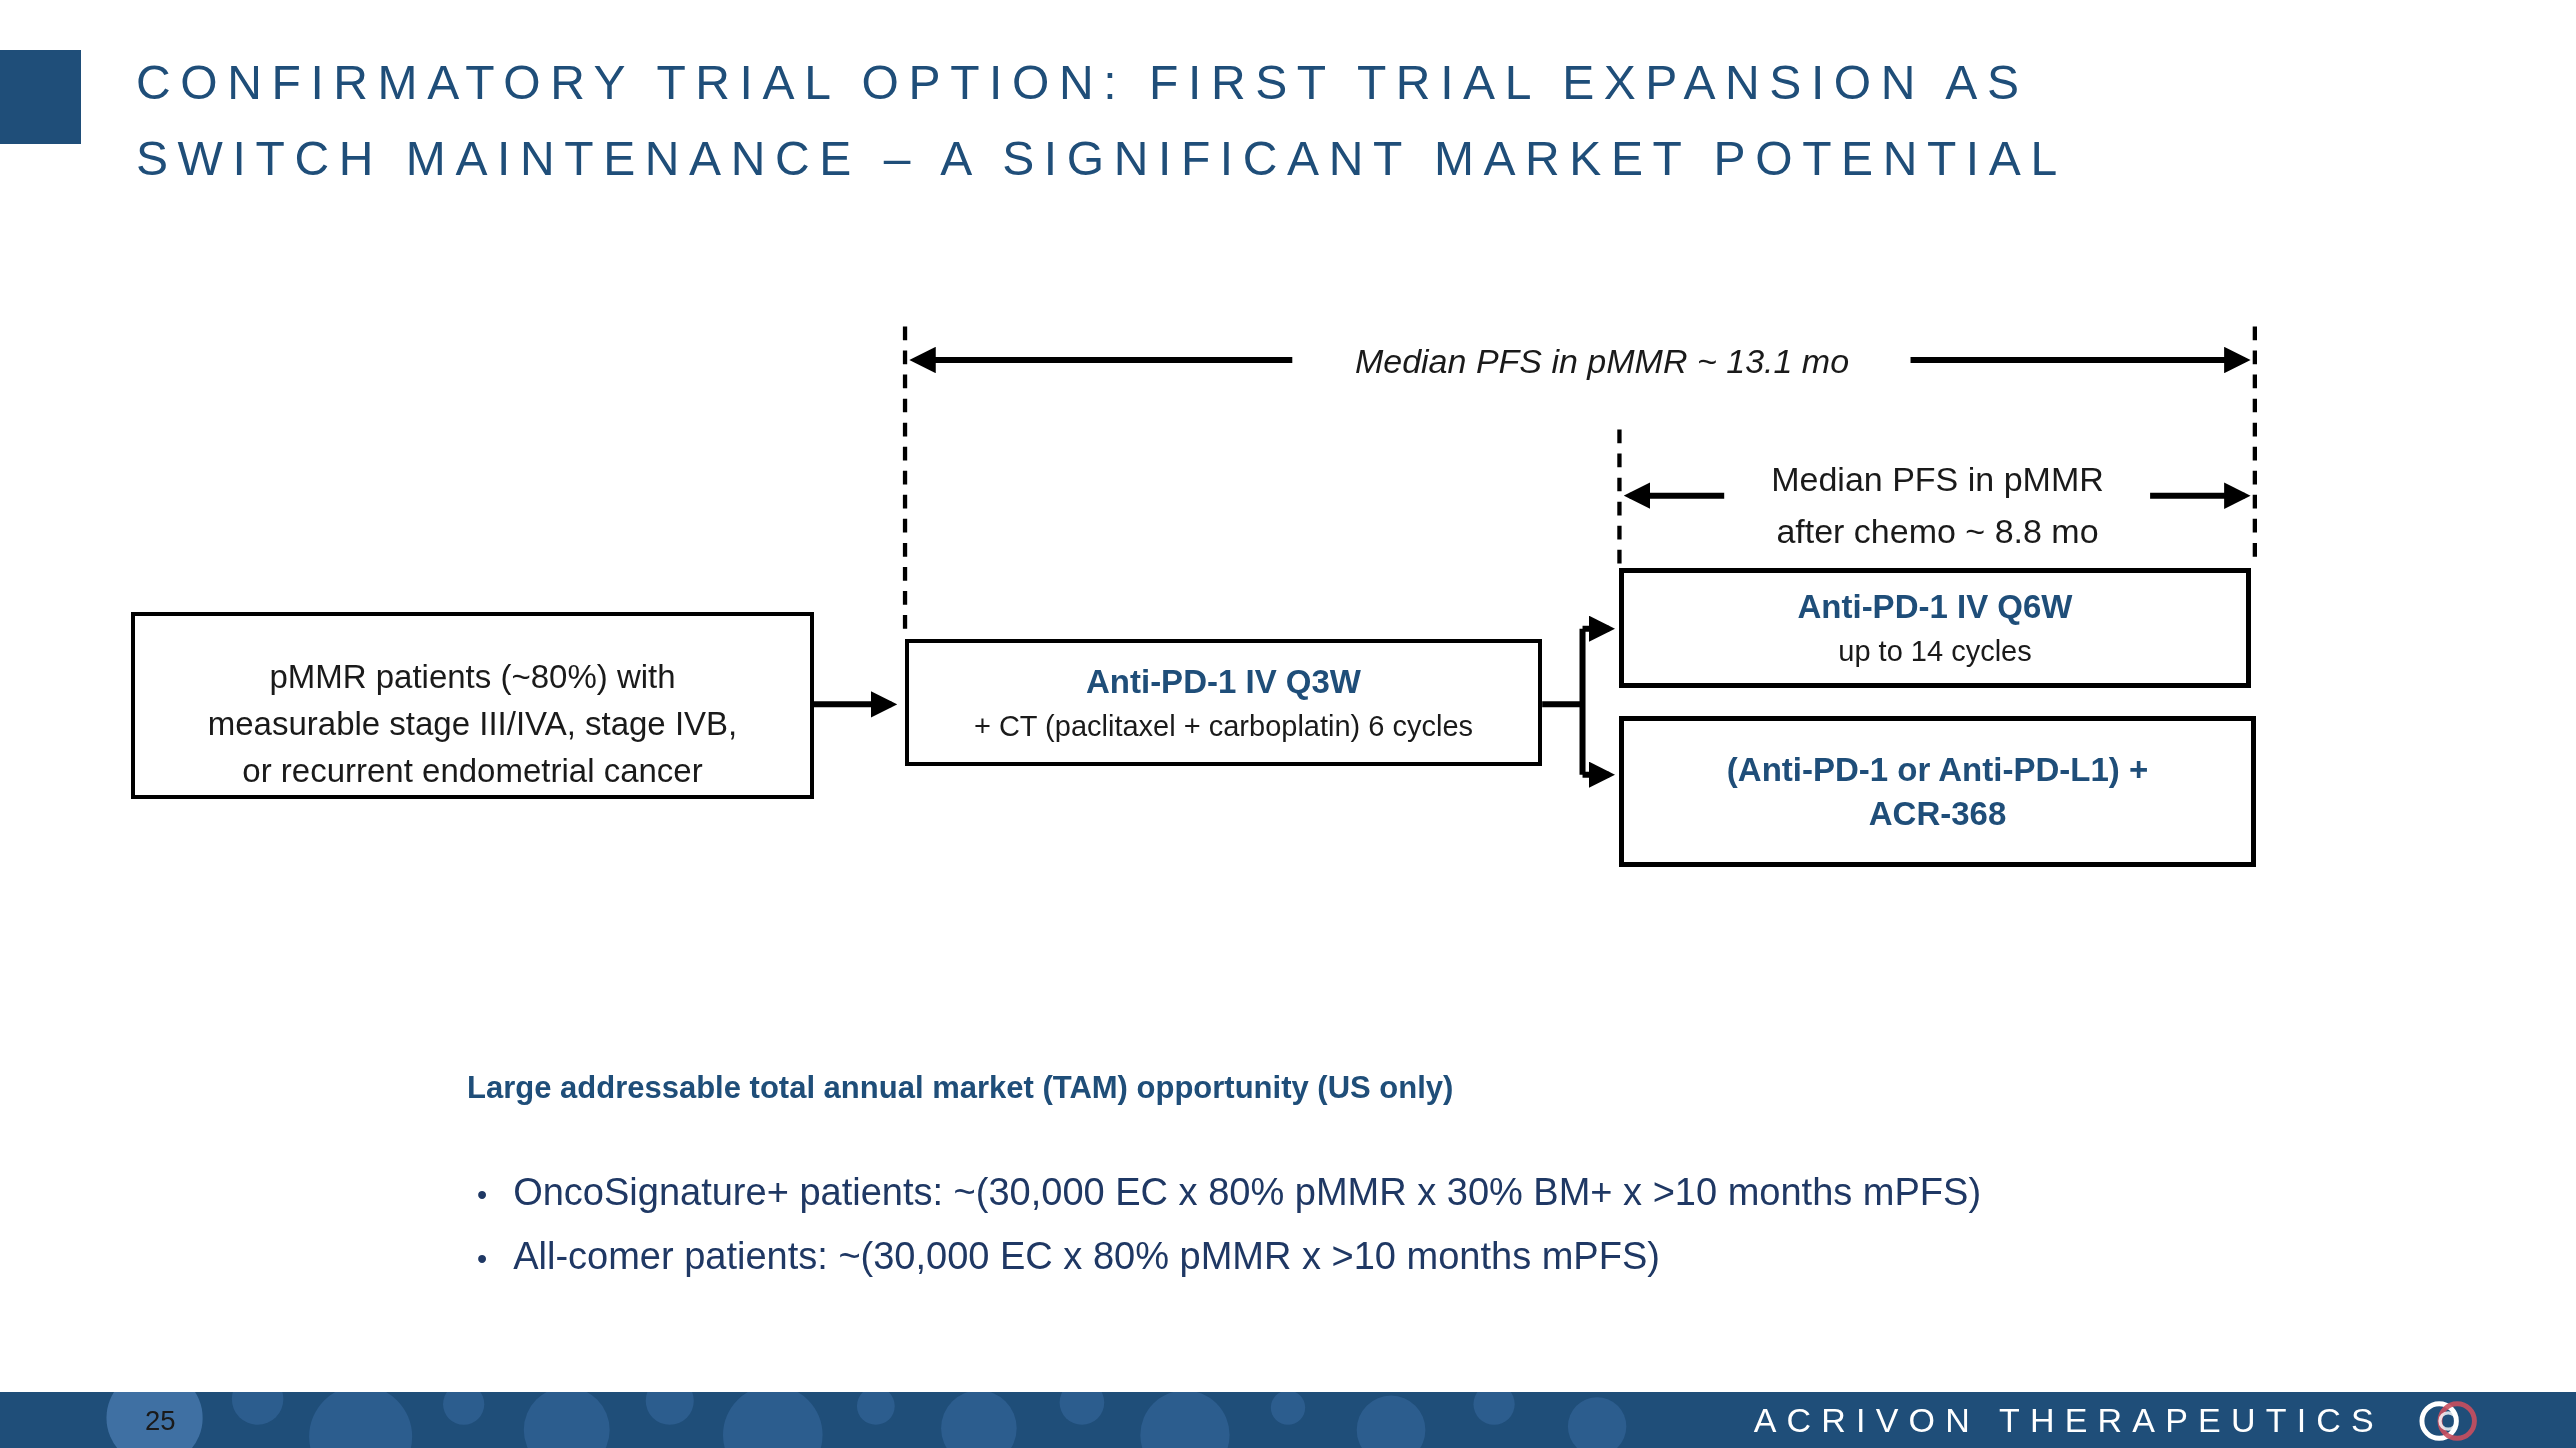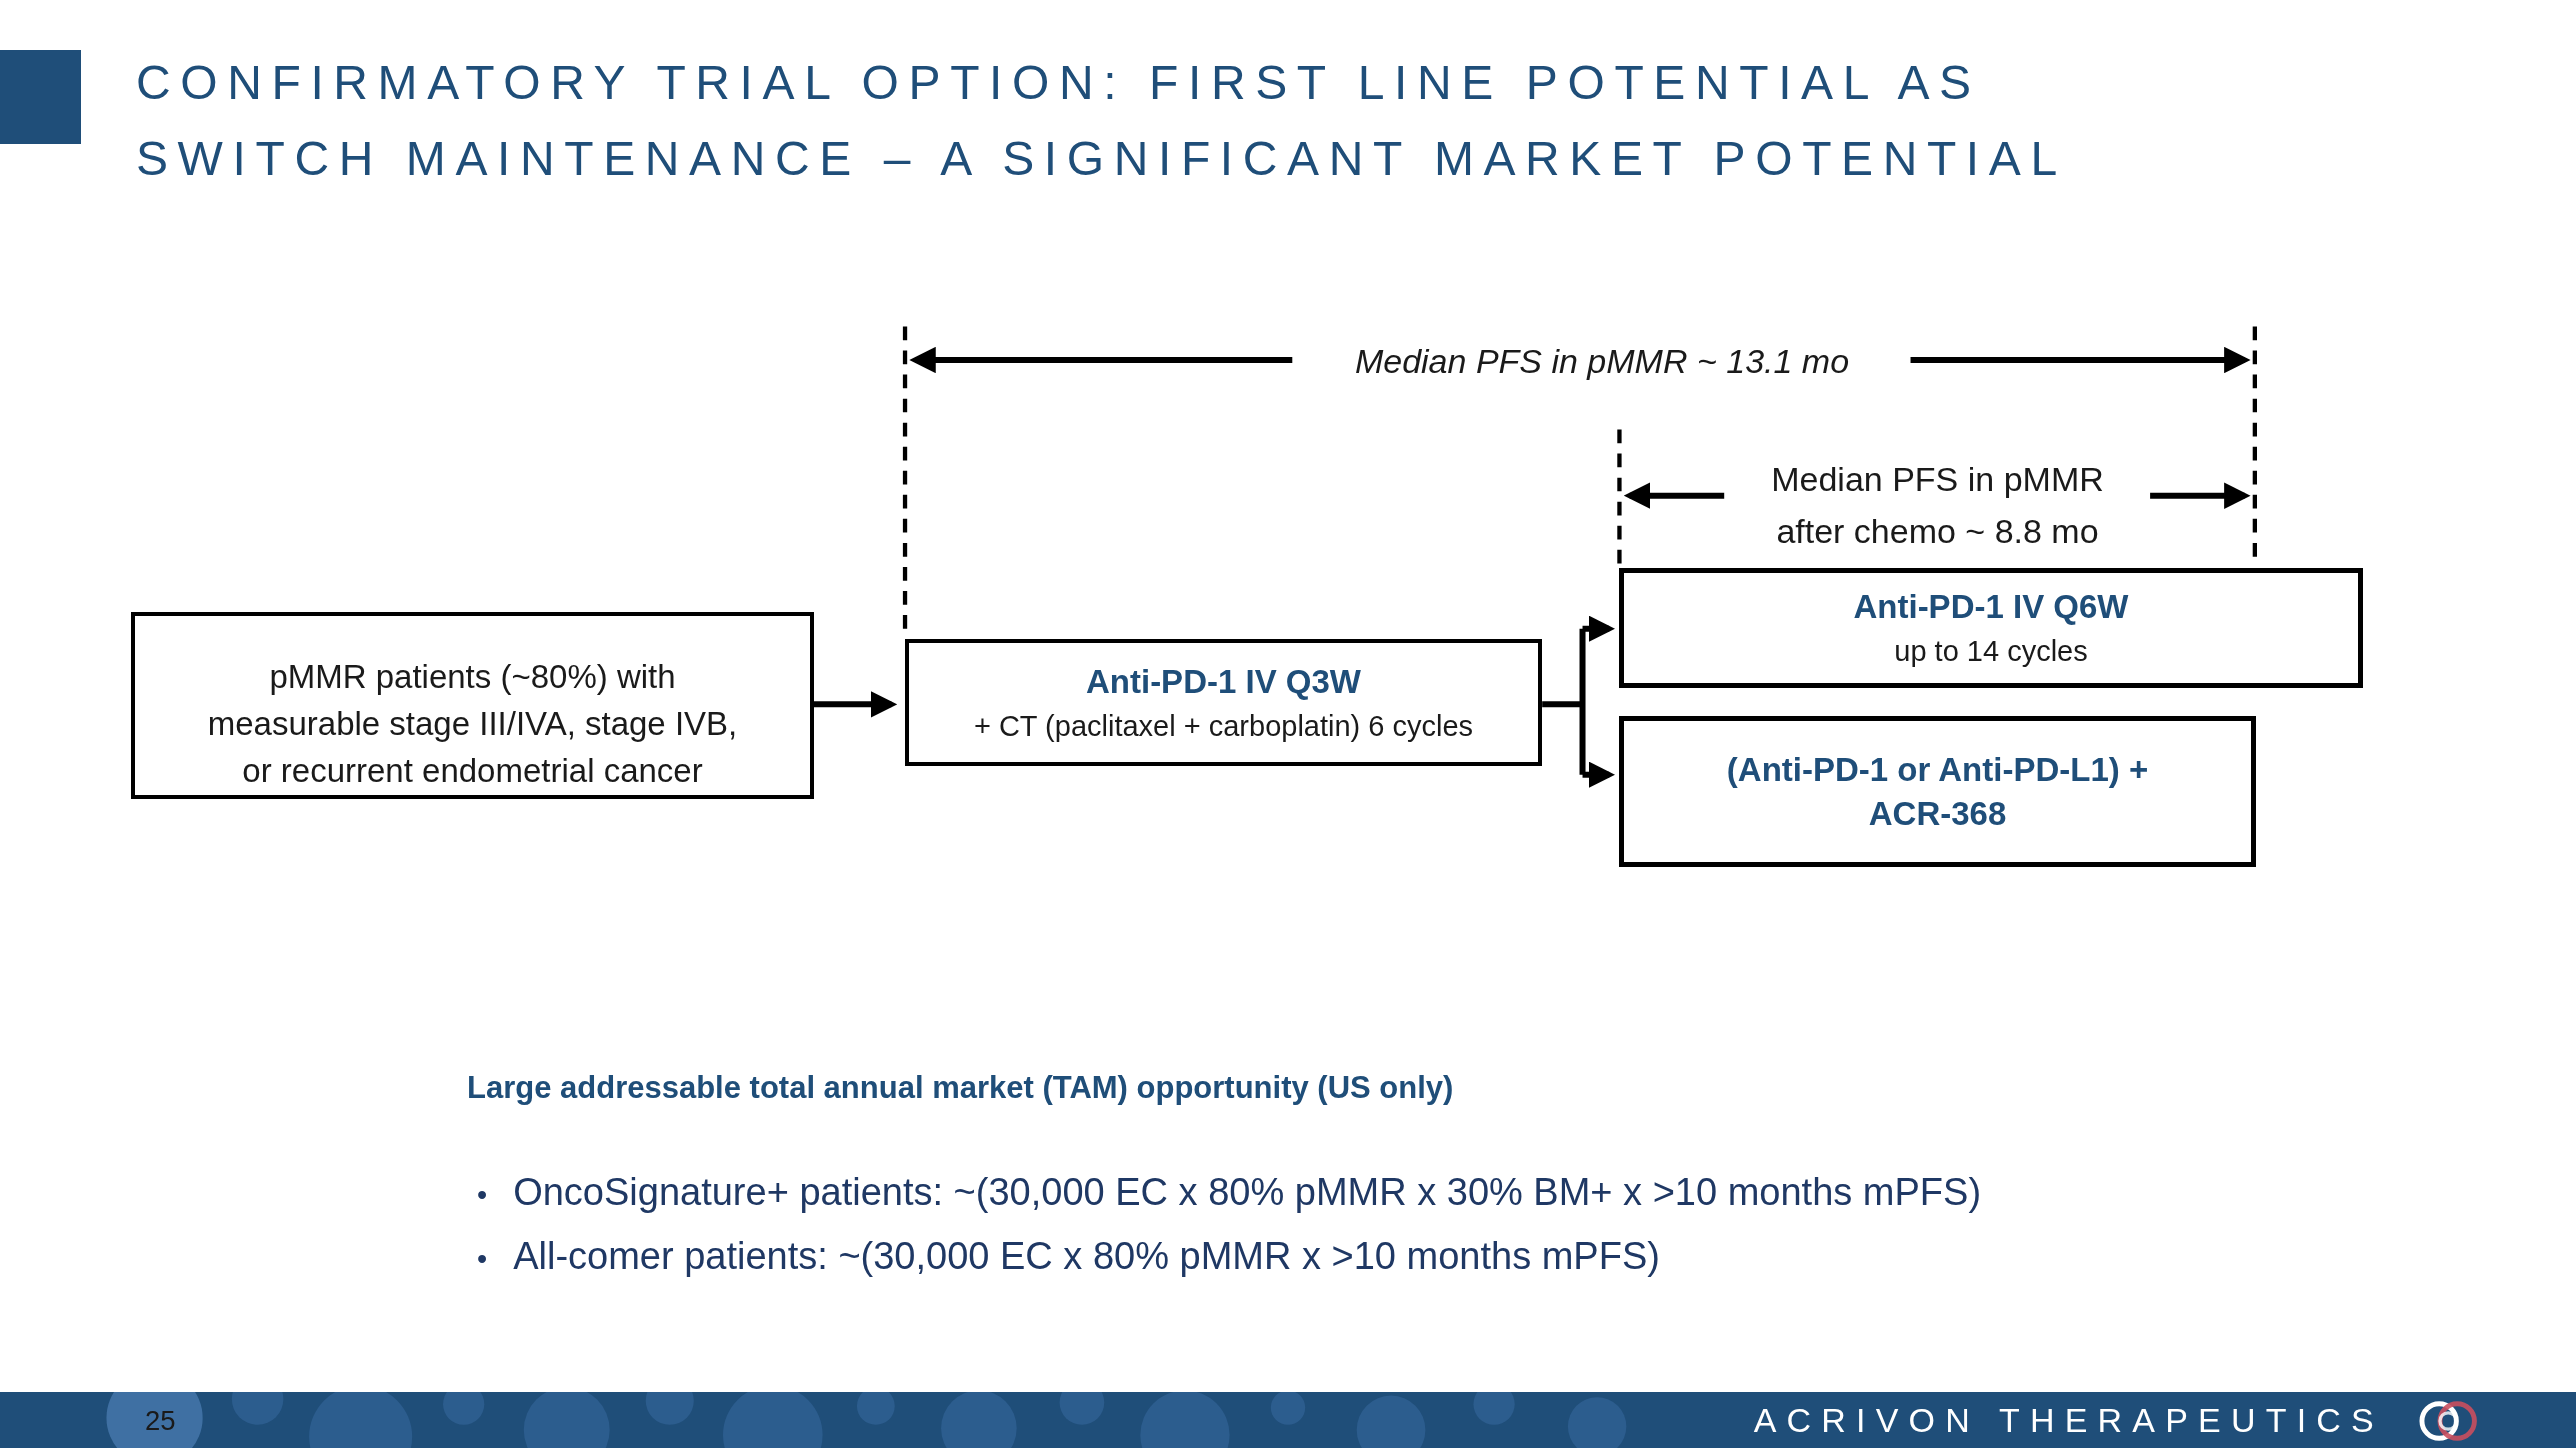--- a/index.html
+++ b/index.html
@@ -17,21 +17,21 @@
   .slide-title .t-line { white-space:nowrap; }
 
   
   .box { position:absolute; box-sizing:border-box; background:#ffffff;
     border:4.3px solid var(--box-border, #000000);
     display:flex; flex-direction:column; justify-content:center; align-items:center;
     text-align:center; }
   #patients-box { left:131px; top:612px; width:683px; height:187px;
     font-size:33px; line-height:1.42; color:var(--body-text, #1a1a1a);justify-content:flex-end; }
   #chemo-box { left:905px; top:639px; width:637px; height:127px; }
-  #maint1-box { left:1619px; top:568px; width:744px; height:120px; border-width:5.2px; }
+  #maint1-box { left:1619px; top:568px; width:632px; height:120px; border-width:5.2px; }
   #maint2-box { left:1619px; top:716px; width:637px; height:151px; border-width:5.2px; }
   .box-title { color:var(--accent, #1F4E79); font-weight:bold; font-size:33px; line-height:1.32; }
   .box-sub { color:var(--body-text, #1a1a1a); font-size:29px; line-height:1.32; margin-top:3.4px; }
 
   
   #connectors { position:absolute; left:0; top:0; width:2576px; height:1449px;
     pointer-events:none; }
   .arrow-line { stroke:#000; stroke-width:7; fill:none; }
   .plain-line { stroke:#000; stroke-width:7; fill:none; }
   .dash-line { stroke:#000; stroke-width:5; fill:none; stroke-dasharray:16 12; }
@@ -64,21 +64,21 @@
     letter-spacing:0.30em; white-space:nowrap; }
   #brand-logo { width:82px; height:50px; }
 </style>
 </head>
 <body>
 
 <div id="slide">
 
   <div class="accent-square"></div>
   <div class="slide-title">
-    <div class="t-line">CONFIRMATORY TRIAL OPTION: FIRST LINE POTENTIAL AS</div>
+    <div class="t-line">CONFIRMATORY TRIAL OPTION: FIRST TRIAL EXPANSION AS</div>
     <div class="t-line">SWITCH MAINTENANCE – A SIGNIFICANT MARKET POTENTIAL</div>
   </div>
 
   <svg id="connectors" viewBox="0 0 3000 1687" xmlns="http://www.w3.org/2000/svg">
     <defs>
       <marker id="arrowhead" markerWidth="4.4" markerHeight="4.4" refX="3.4" refY="2.2" orient="auto" markerUnits="strokeWidth">
         <path d="M0,0 L4.4,2.2 L0,4.4 z" fill="#000"></path>
       </marker>
     </defs>
 

